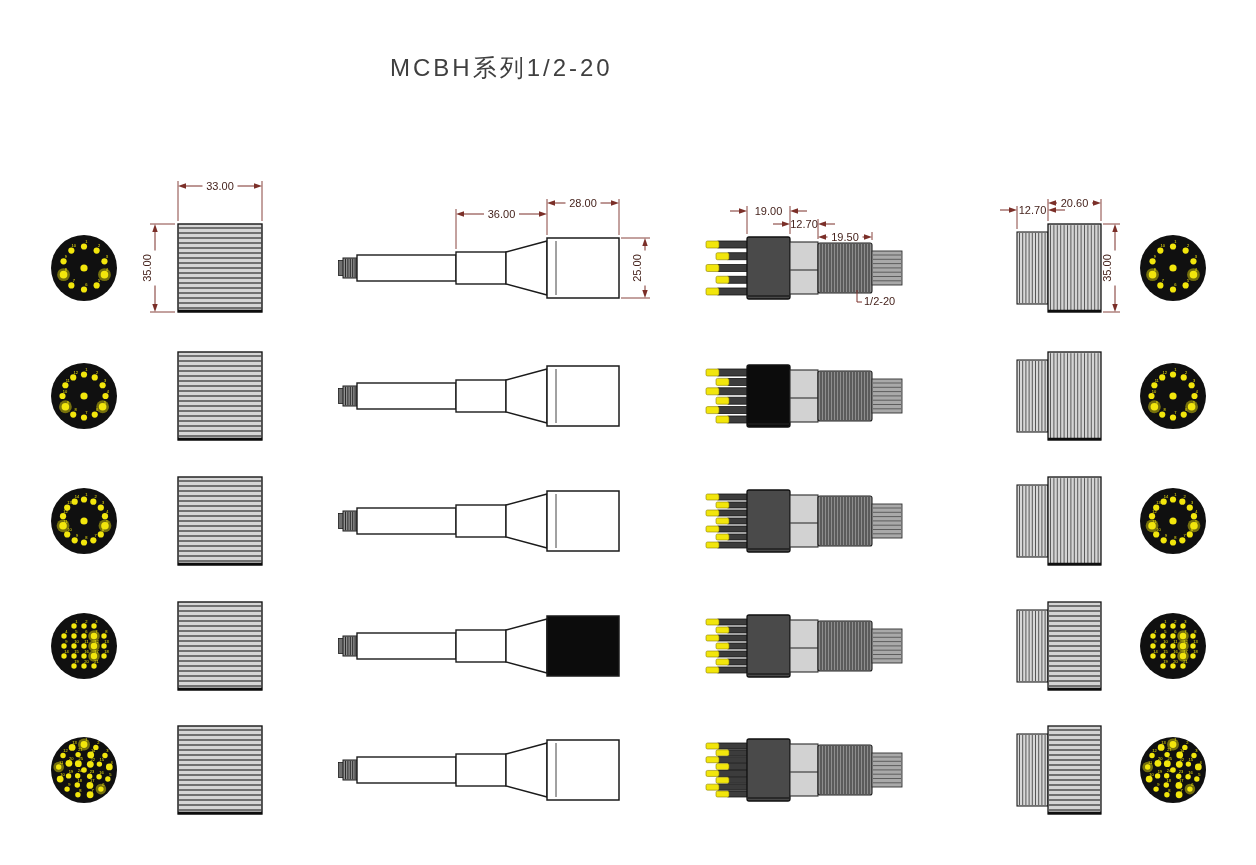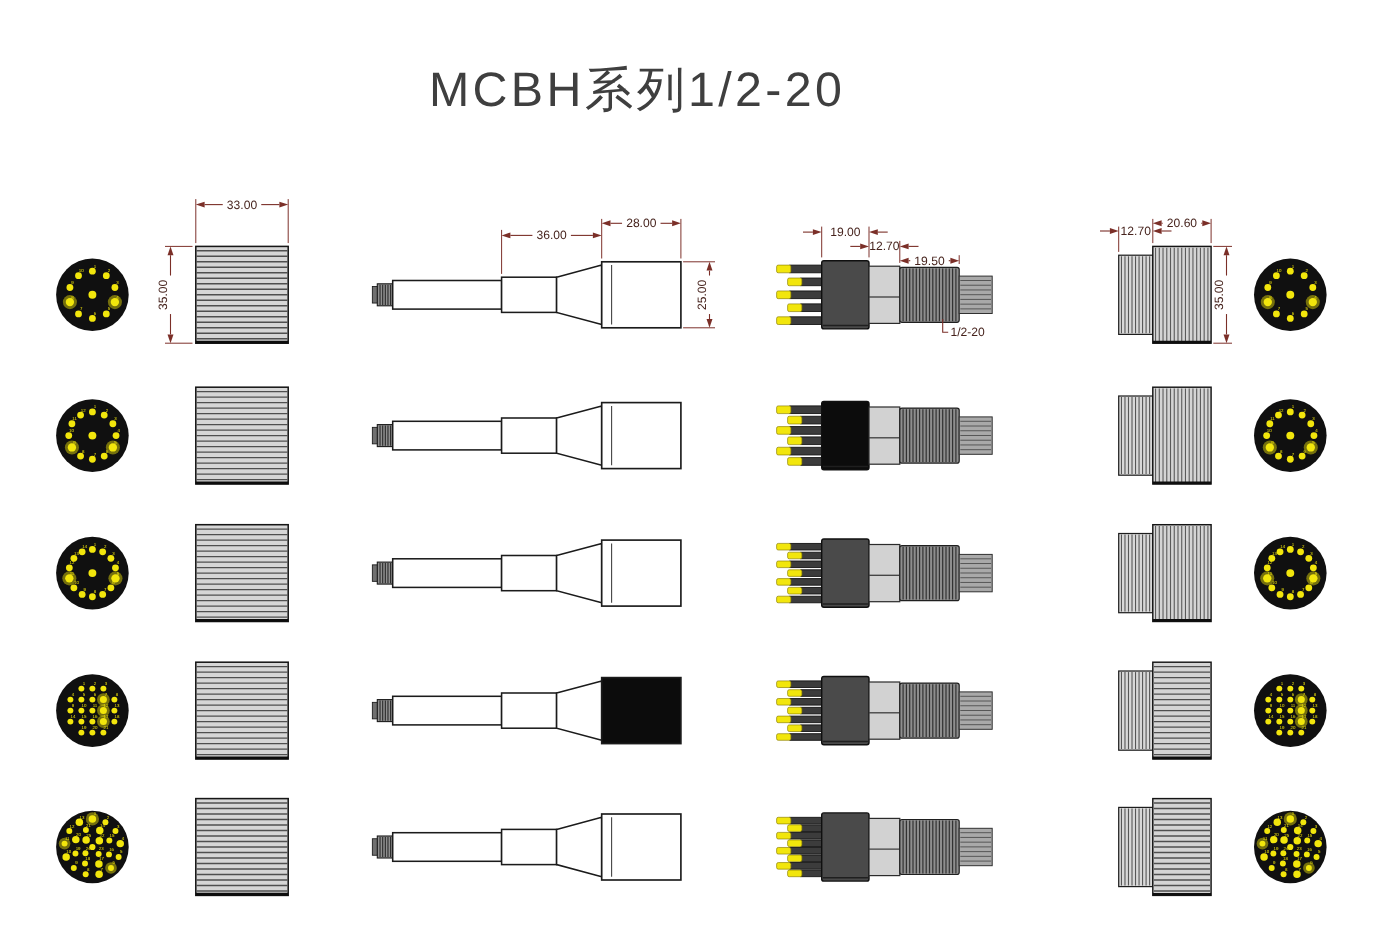--- a/index.html
+++ b/index.html
@@ -1,18 +1,18 @@
 <!DOCTYPE html>
 <html><head>
 <meta charset="utf-8">
 <style>
   html,body{margin:0;padding:0;background:#ffffff;}
   .canvas{position:relative;width:1256px;height:865px;background:#ffffff;overflow:hidden;
           font-family:"Liberation Sans",sans-serif;}
-  .title{position:absolute;left:390px;top:52px;font-size:44px;letter-spacing:3px;
+  .title{position:absolute;left:390px;top:52px;font-size:24px;letter-spacing:3px;
          color:#3f3f3f;font-weight:300;white-space:nowrap;}
   svg{position:absolute;left:0;top:0;}
   text{font-family:"Liberation Sans",sans-serif;}
 </style>
 </head>
 <body>
 
 <div class="canvas">
   <div class="title">MCBH系列1/2-20</div>
   <svg id="diagram" width="1256" height="865" viewBox="0 0 1256 865">

